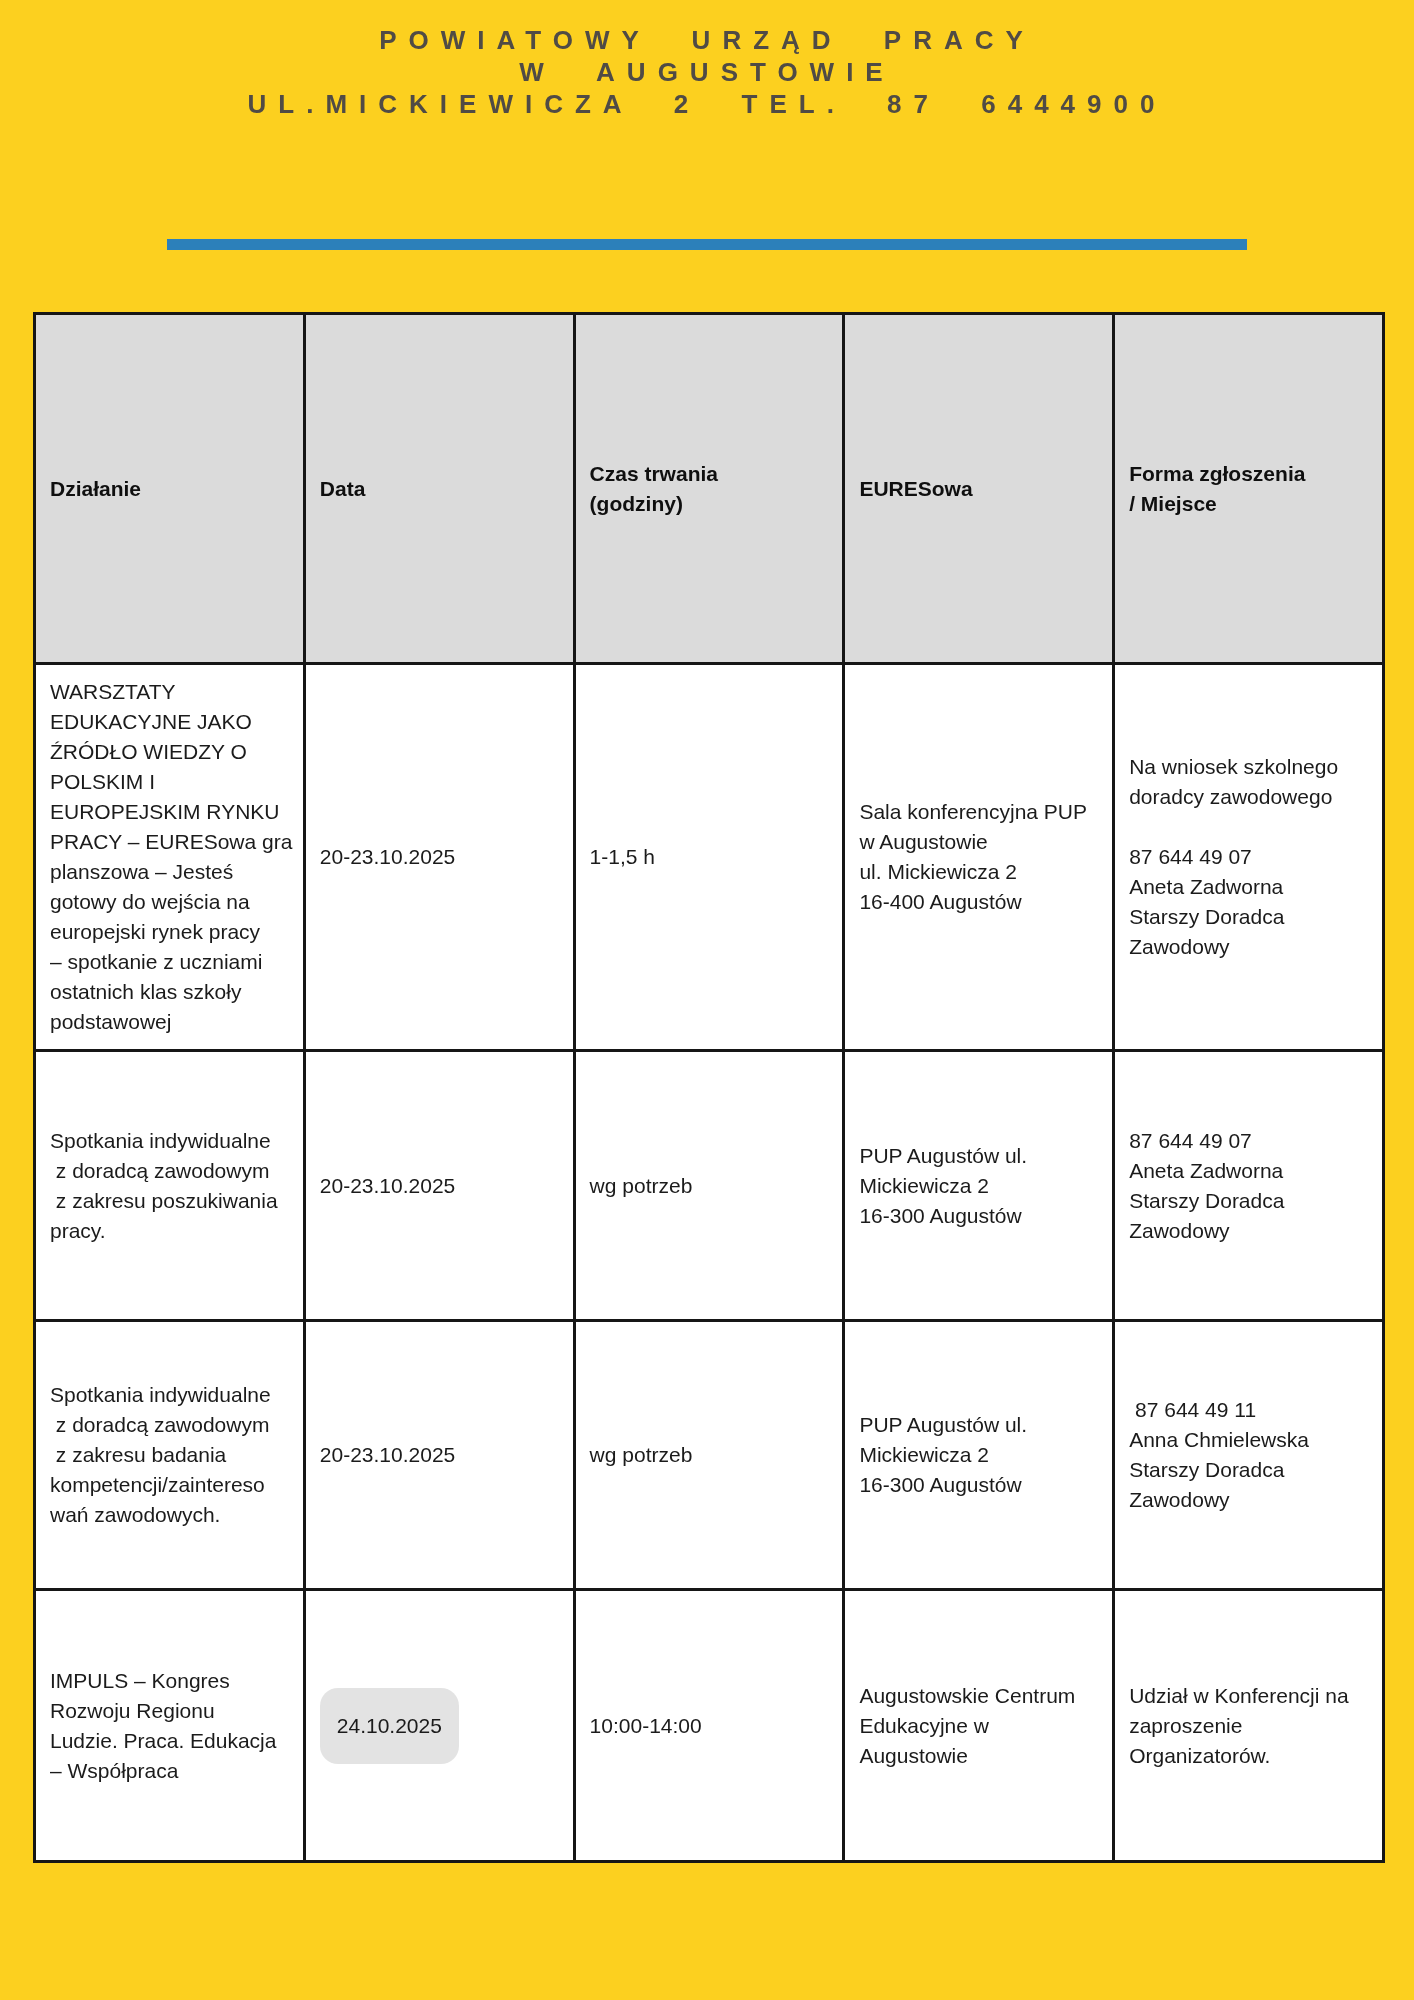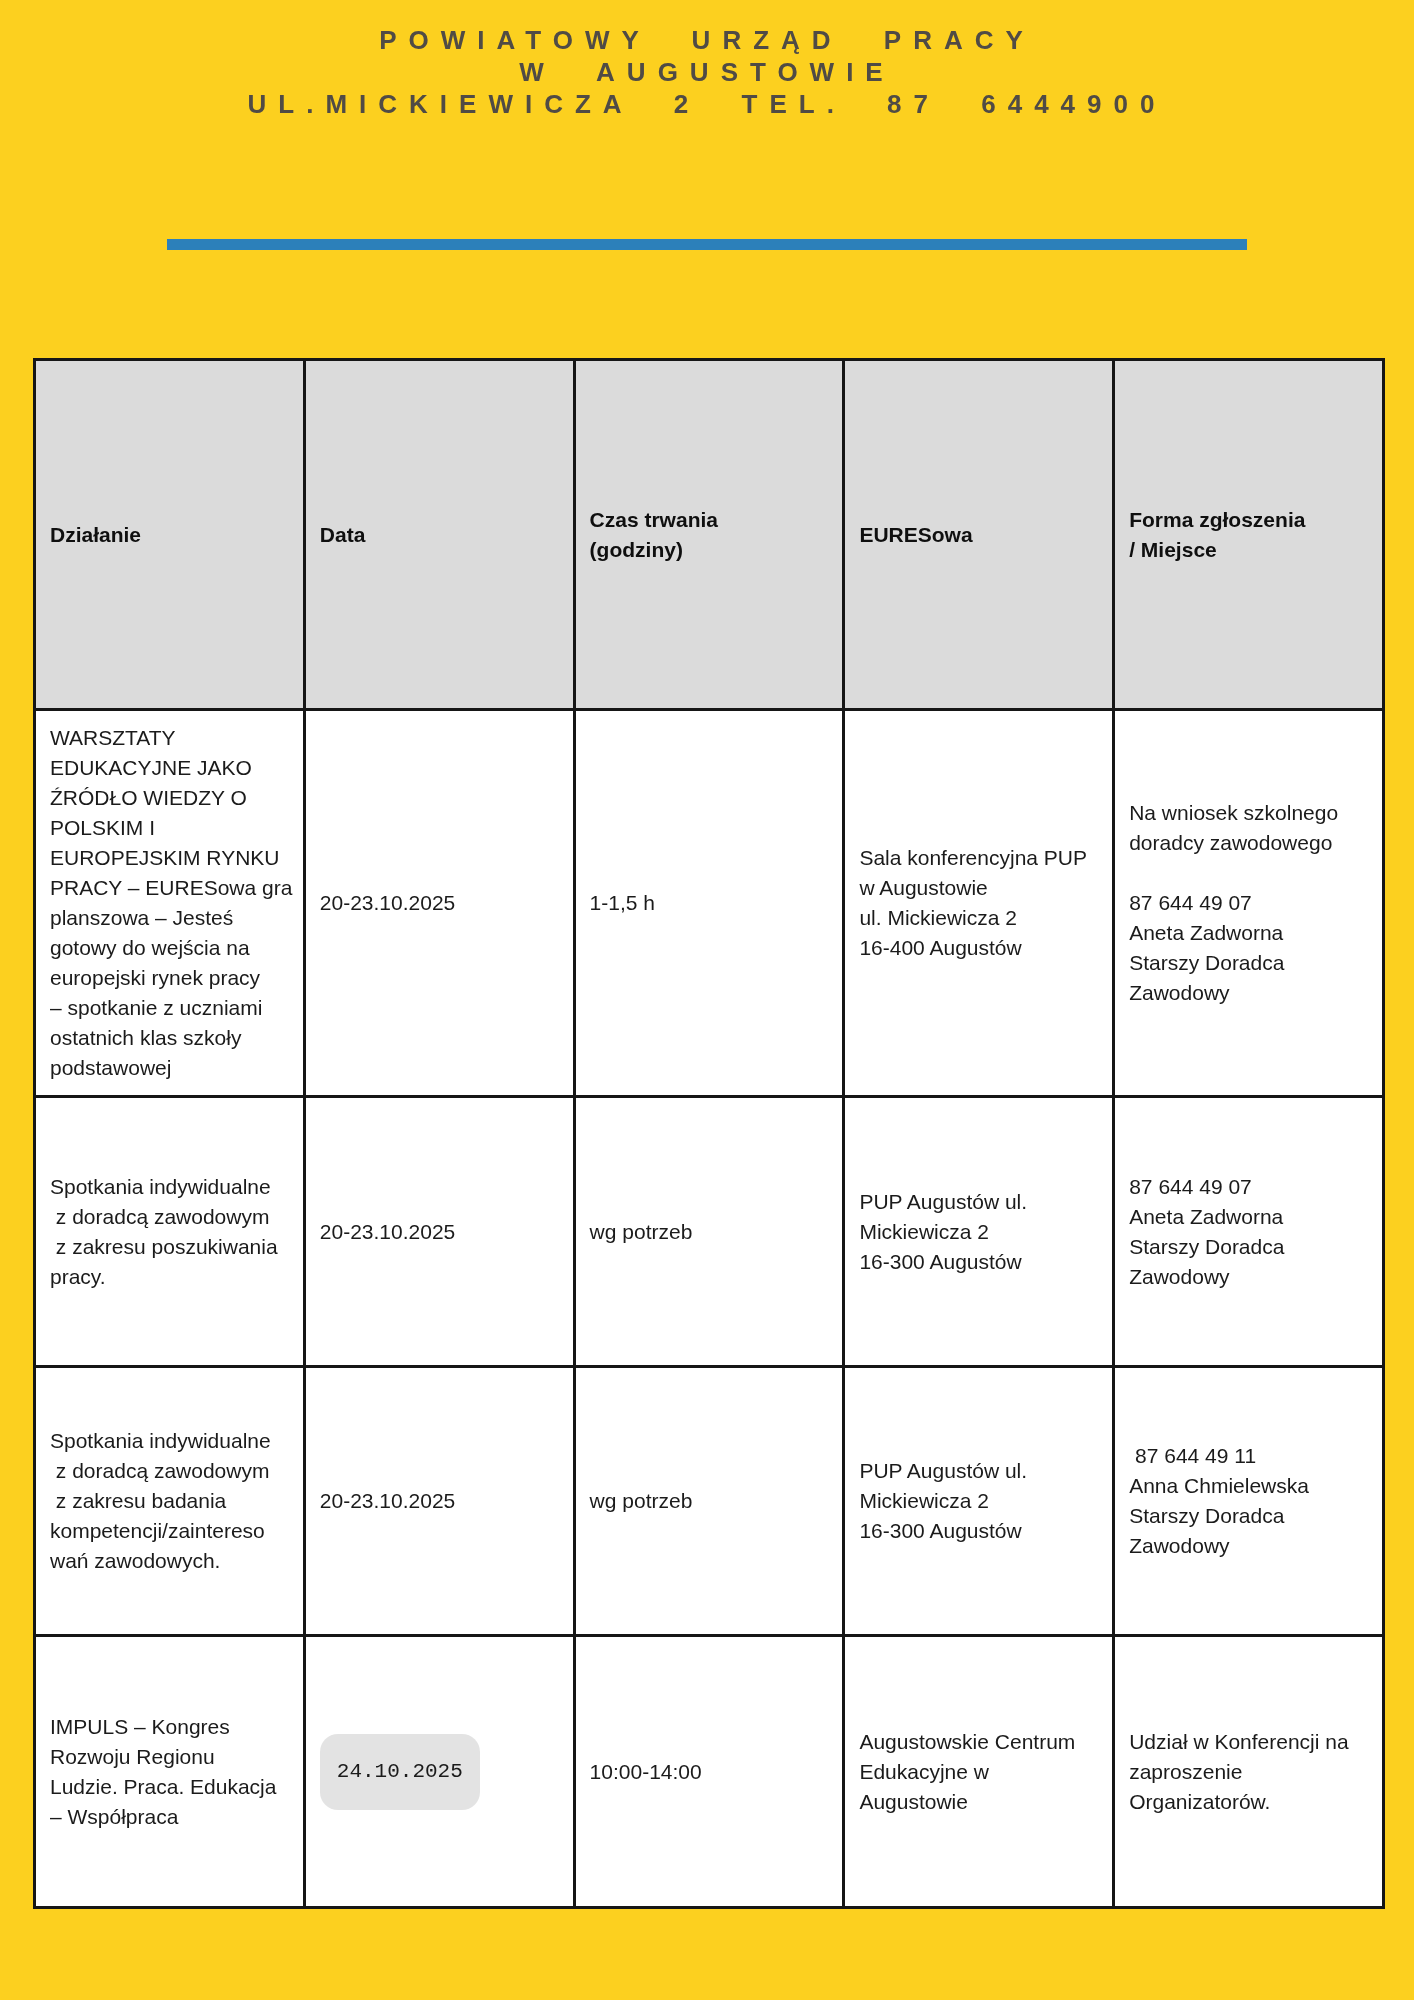--- a/index.html
+++ b/index.html
@@ -35,21 +35,20 @@
   .divider{
     position:absolute;
     left:167px;top:239px;
     width:1080px;height:11px;
     background:var(--divider);
   }
   .table-wrap{
     position:absolute;
     left:33px;top:312px;
     width:1352px;
-    margin-top:46px;
   }
   table{
     width:100%;
     border-collapse:collapse;
     table-layout:fixed;
     background:#ffffff;
   }
   th,td{
     border:3px solid var(--border);
     text-align:left;
@@ -75,21 +74,20 @@
   }
   tr.r1 td{height:387px;}
   tr.r2 td{height:270px;}
   tr.r3 td{height:269px;}
   tr.r4 td{height:272px;}
   .pill{
     display:inline-block;
     background:var(--pill-bg);
     border-radius:18px;
     padding:23px 17px;
-    font-family:Liberation Mono, monospace;
   }
 </style>
 </head>
 <body>
 
 <div class="top-header">
   <div>POWIATOWY URZĄD PRACY</div>
   <div>W AUGUSTOWIE</div>
   <div>UL.MICKIEWICZA 2 TEL. 87 6444900</div>
 </div>

